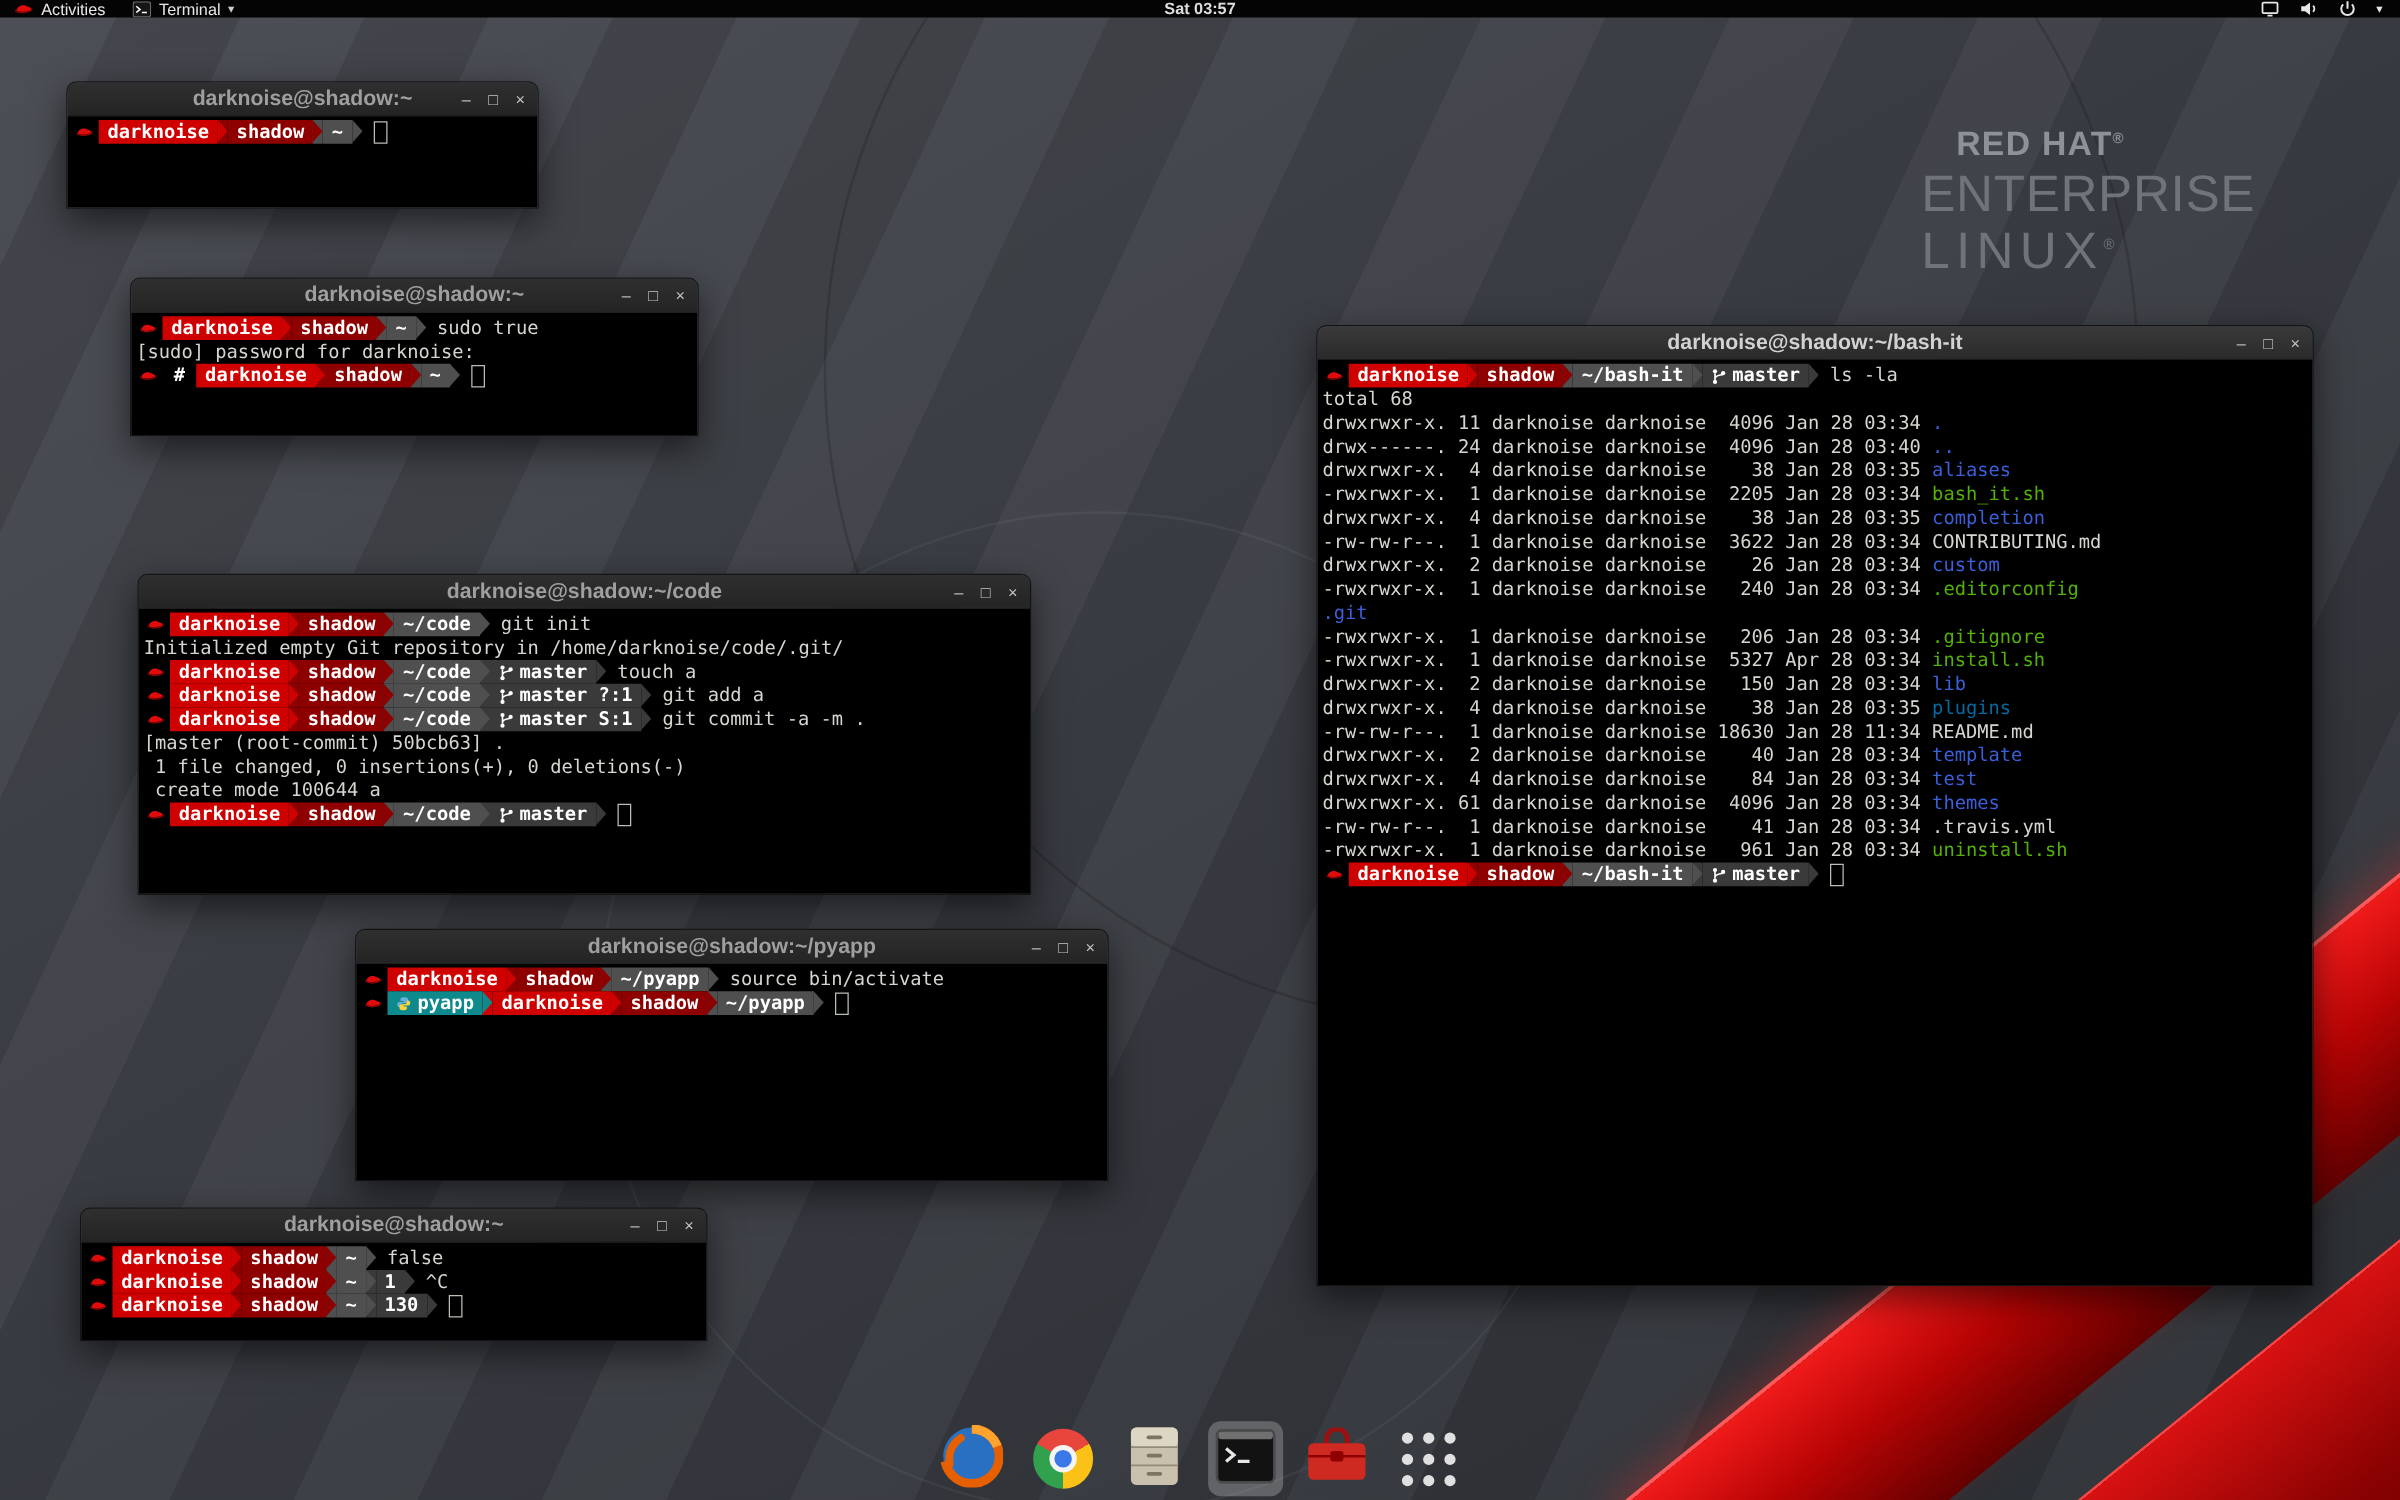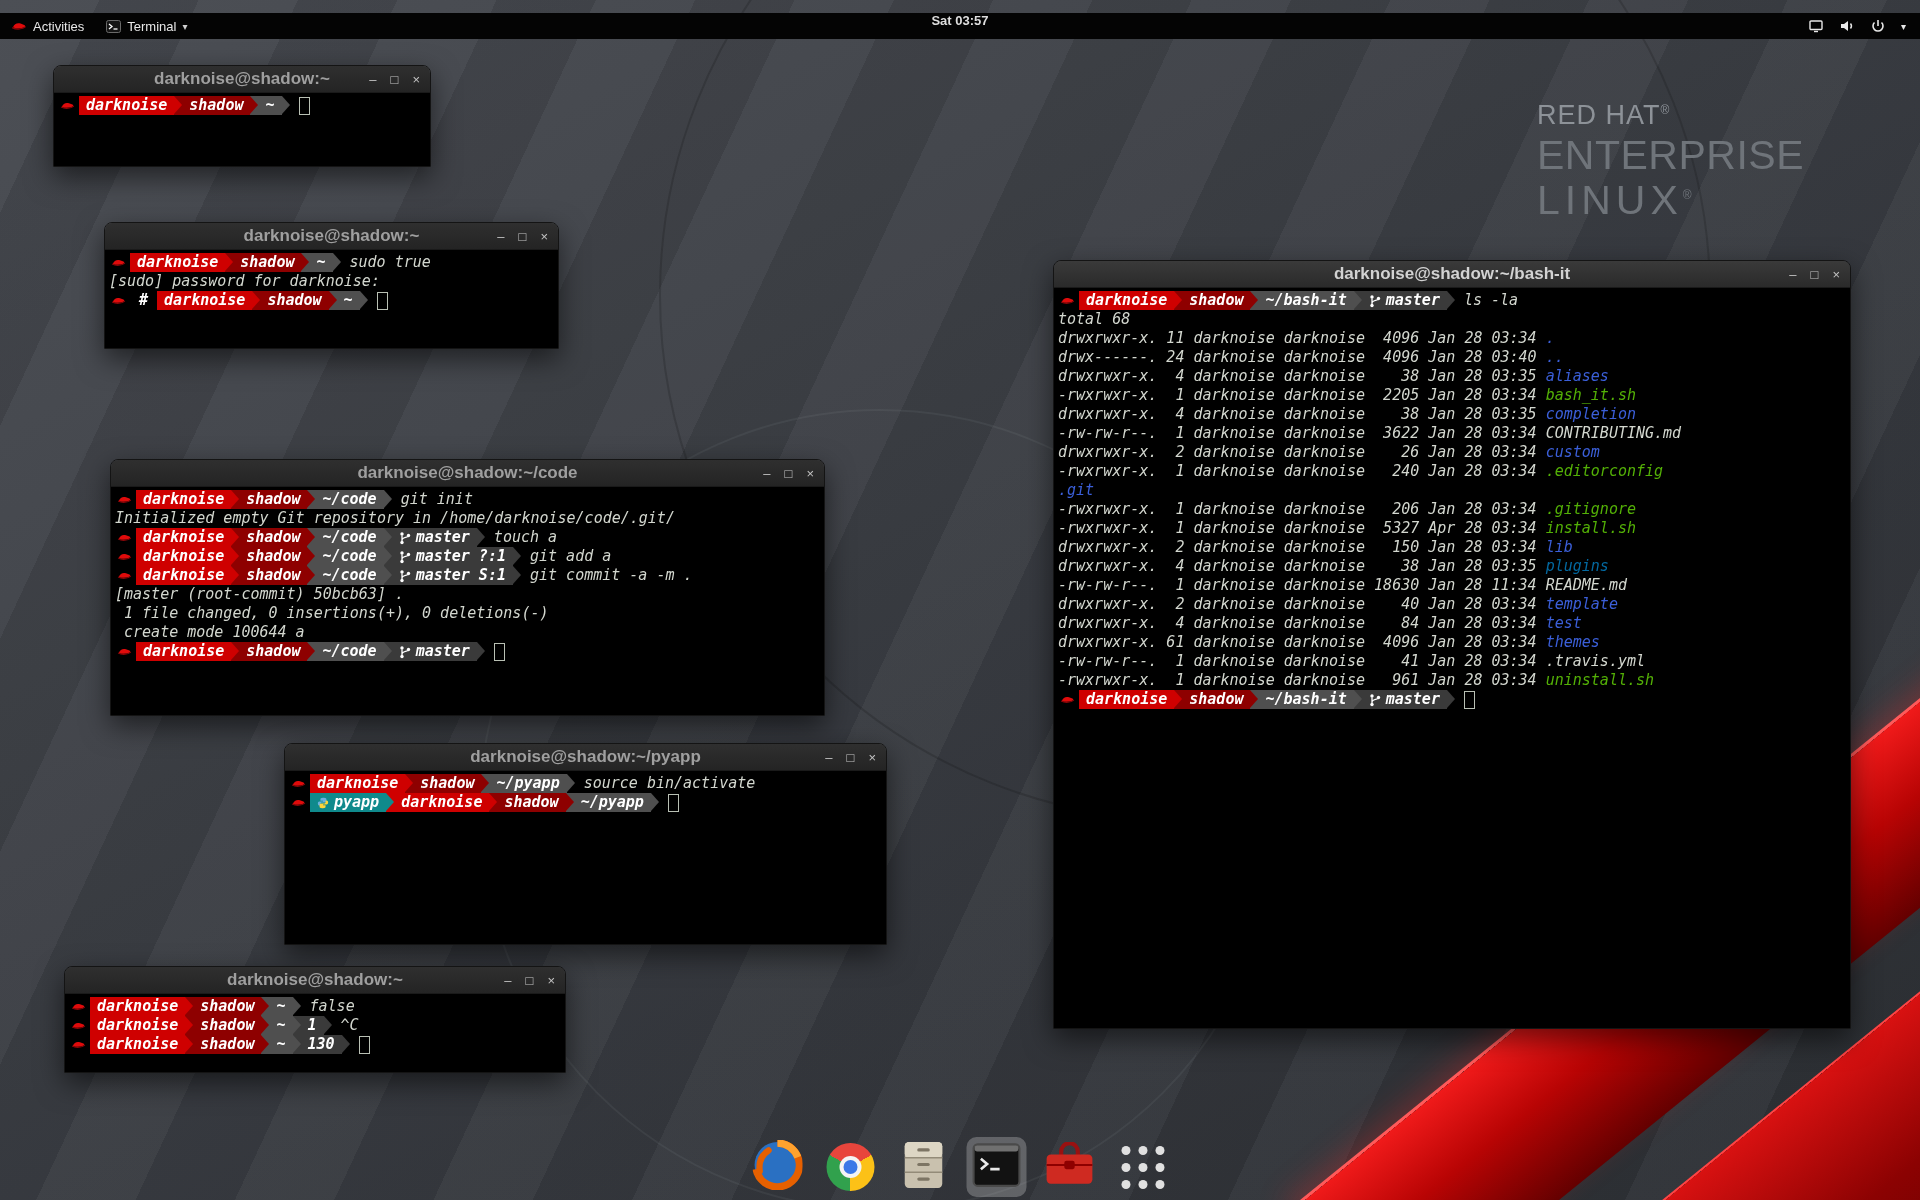--- a/index.html
+++ b/index.html
@@ -16,27 +16,27 @@
   .redband1{position:absolute;width:1500px;height:160px;left:1290px;top:1212px;
     transform-origin:0 0;transform:rotate(-39deg);
     background:linear-gradient(180deg,#f01a1a 0%,#b80404 45%,#640000 100%);
     box-shadow:0 -3px 0 #ff5a5a, 0 -12px 28px rgba(255,40,40,0.25);}
   .redband2{position:absolute;width:900px;height:320px;left:1648px;top:1214px;
     transform-origin:0 0;transform:rotate(-39deg);
     background:linear-gradient(180deg,#d81111 0%,#8c0202 40%,#4f0000 100%);
     box-shadow:0 -2px 0 #ff4444;}
   
   .branding{position:absolute;left:1537px;top:100px;color:#8d9298;pointer-events:none;}
-  .branding .b1{font-size:27px;font-weight:normal;letter-spacing:1px;color:#8d9298;}
+  .branding .b1{font-size:27px;font-weight:bold;letter-spacing:1px;color:#8d9298;margin-left:28px;}
   .branding .b2{font-size:41px;color:#6f747a;letter-spacing:0.5px;margin-top:1px;}
   .branding .b3{font-size:41px;color:#6f747a;letter-spacing:5px;margin-top:-2px;}
   .branding sup{font-size:12px;vertical-align:super;}
   
-  .topbar{position:absolute;left:0;top:0;right:0;height:26px;background:#040404;
-    display:flex;align-items:flex-start;color:#e8e8e8;font-size:13px;z-index:50;margin-top:13px;}
+  .topbar{position:absolute;left:0;top:0;right:0;height:14px;background:#040404;
+    display:flex;align-items:flex-end;color:#e8e8e8;font-size:13px;z-index:50;}
   .tb-left{display:flex;align-items:center;height:100%;}
   .tb-activities,.tb-appmenu{display:flex;align-items:center;gap:6px;padding:0 11px;height:100%;cursor:default;}
   .tb-appmenu .caret{font-size:10px;color:#cfcfcf;}
   .tb-clock{position:absolute;left:50%;transform:translateX(-50%);font-weight:bold;color:#dedede;}
   .tb-right{margin-left:auto;display:flex;align-items:center;gap:15px;padding-right:14px;height:100%;}
   .tb-right .caret{font-size:10px;}
   .tb-icon svg{display:block;}
   
   .window{position:absolute;display:flex;flex-direction:column;border:1px solid #141414;
     border-radius:8px 8px 0 0;overflow:hidden;box-shadow:0 10px 28px rgba(0,0,0,0.55);}
@@ -44,21 +44,21 @@
     position:relative;display:flex;align-items:center;justify-content:center;
     border-bottom:1px solid #1a1a1a;}
   .titlebar .title{font-size:17px;font-weight:bold;color:#9f9f9f;}
   .window.focused .titlebar{background:linear-gradient(#3a3a3a,#2a2a2a);}
   .window.focused .titlebar .title{color:#d2d2d2;}
   .winbtns{position:absolute;right:10px;top:0;bottom:0;display:flex;align-items:center;gap:14px;}
   .wbtn{font-size:13px;color:#c3c3c3;line-height:1;cursor:default;}
   .term{flex:1;background:#000;padding:3px 0 0 4px;overflow:hidden;}
   
   .tline{display:flex;align-items:stretch;height:19px;white-space:pre;
-    font-family:"DejaVu Sans Mono",monospace;font-size:15px;line-height:19px;color:#d3d7cf;font-style:italic;}
+    font-family:"DejaVu Sans Mono",monospace;font-size:15px;line-height:19px;color:#d3d7cf;}
   .ptext{display:inline-block;}
   .root{color:#ffffff;font-weight:bold;}
   .pseg{display:inline-flex;align-items:center;padding:0 7px;font-weight:bold;color:#ffffff;}
   .arr{display:flex;width:8px;}
   .tri{width:0;height:0;border-top:9.5px solid transparent;border-bottom:9.5px solid transparent;border-left:8px solid #000;}
   .cursor{width:9px;height:16px;border:1px solid #b9c0b4;align-self:center;display:inline-block;}
   .hatwrap{display:inline-flex;align-items:center;padding:0 4px 0 2px;}
   .hatwrap svg{width:15px;height:11px;}
   .segicon{display:inline-flex;align-items:center;margin-right:5px;}
   .segicon svg{width:12px;height:14px;}

